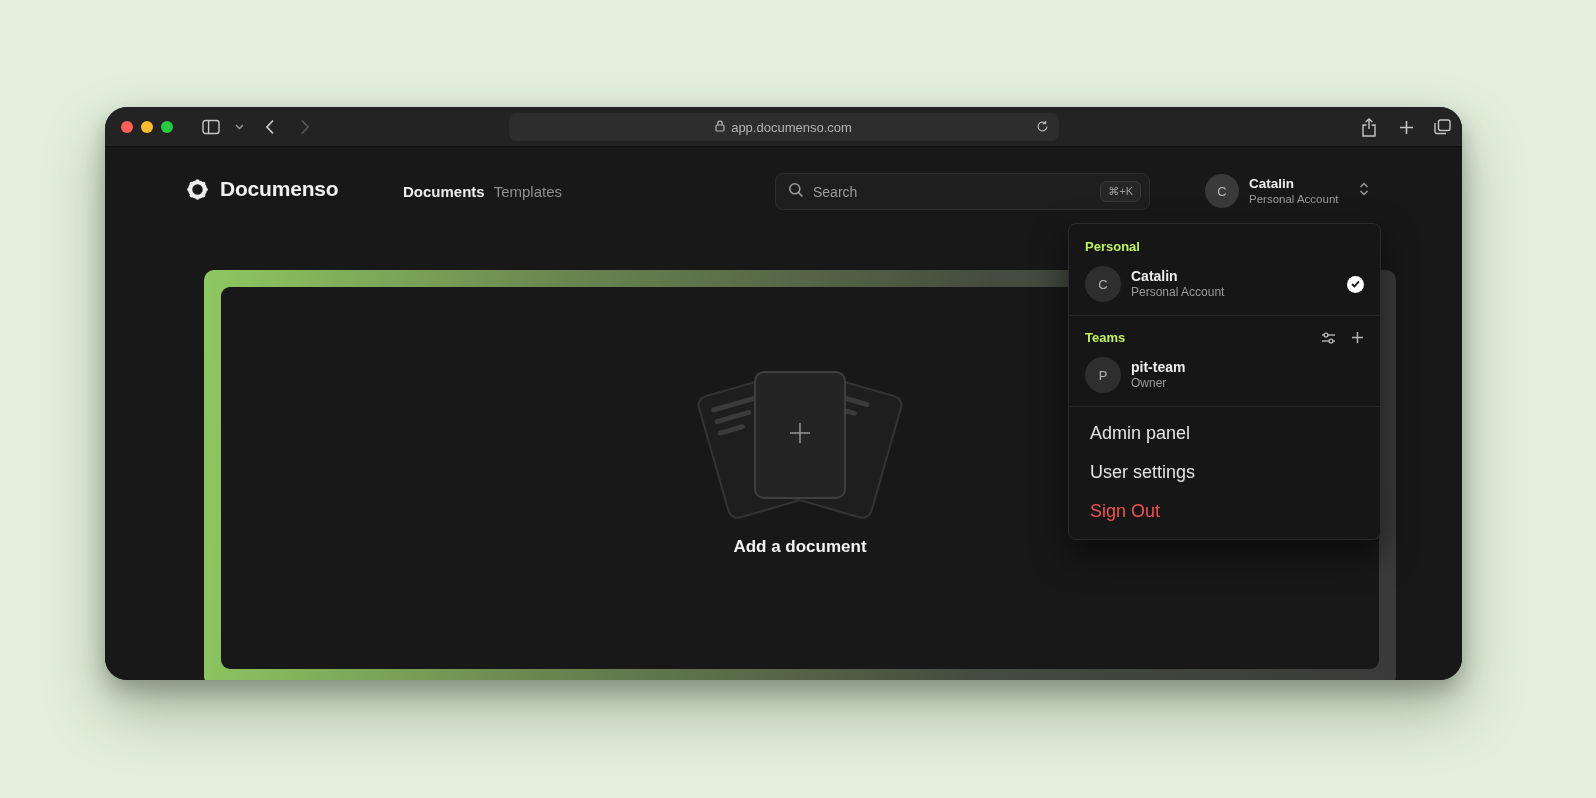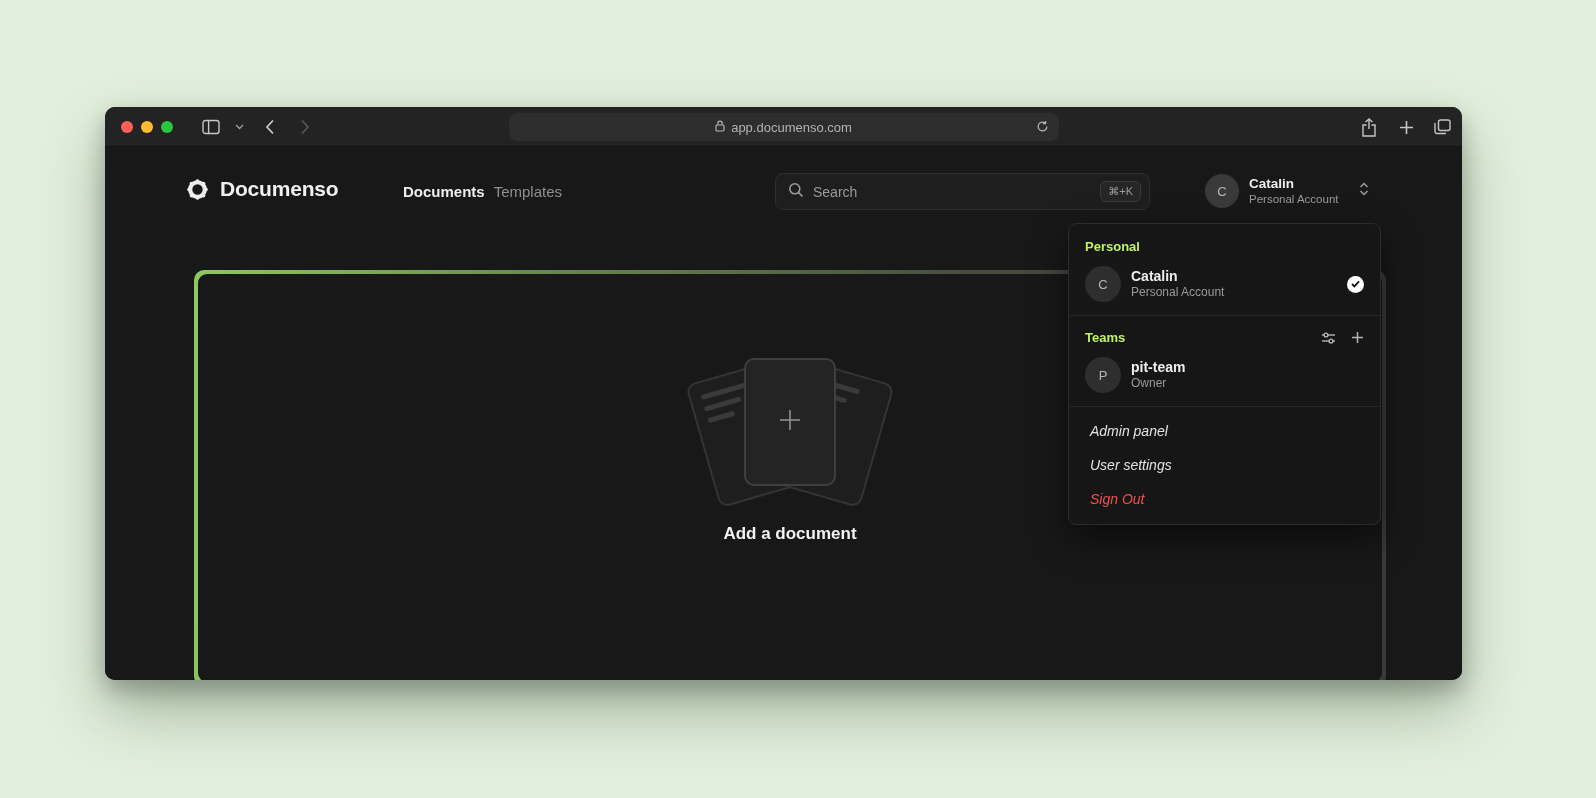--- a/index.html
+++ b/index.html
@@ -6,21 +6,21 @@
   html,body { width:1596px; height:798px; overflow:hidden; }
   body {
     font-family:"Liberation Sans", sans-serif;
     background:#e1efdc;
     position:relative;
   }
 
   
   .window {
     position:absolute; left:105px; top:107px; width:1357px; height:573px;
-    background:#181818; border-radius:10px; overflow:hidden;
+    background:#181818; border-radius:22px; overflow:hidden;
     box-shadow:0 30px 60px rgba(45,70,40,.35), 0 10px 22px rgba(0,0,0,.25);
   }
 
   
   .titlebar {
     position:relative; height:40px; background:#232323;
     border-bottom:1px solid #111;
   }
   .traffic { position:absolute; left:16px; top:14px; display:flex; gap:8px; }
   .light { width:12px; height:12px; border-radius:50%; display:inline-block; }
@@ -90,27 +90,27 @@
   .menu-row .avatar { width:36px; height:36px; background:#2e2e2e; }
   .mr-name { font-size:14px; font-weight:700; color:#ededed; line-height:17px; }
   .mr-sub  { font-size:12px; color:#9a9a9a; line-height:15px; }
   .check { margin-left:auto; width:17px; height:17px; border-radius:50%; background:#ffffff;
            display:flex; align-items:center; justify-content:center; }
   .menu-divider { height:1px; background:#272727; margin:7px 0; }
   .teams-head { display:flex; align-items:center; padding:7px 16px 6px; }
   .teams-head .menu-section-label { padding:0; }
   .teams-icons { margin-left:auto; display:flex; gap:15px; color:#b5b5b5; }
   .teams-icons span { cursor:pointer; display:flex; }
-  .menu-item { padding:9px 21px; font-size:14px; color:#e3e3e3; cursor:pointer;font-style:italic; }
+  .menu-item { padding:9px 21px; font-size:18px; color:#e3e3e3; cursor:pointer; }
   .menu-item.danger { color:#ef5350; }
 
   
   .dropzone-wrap {
-    position:absolute; left:89px; top:123px; width:1192px; height:416px;
-    border-radius:10px; padding:4px;
+    position:absolute; left:99px; top:123px; width:1192px; height:416px;
+    border-radius:10px; padding:17px;
     background:linear-gradient(93deg, #8ec861 0%, #69854f 30%, #454c3f 65%, #3a3a3a 100%);
   }
   .dropzone {
     position:relative; width:100%; height:100%;
     border-radius:9px; background:#181818; cursor:pointer;
   }
 
   .cards { position:absolute; left:50%; top:84px; transform:translateX(-50%); width:186px; height:152px; }
   .card {
     position:absolute; top:12px; width:92px; height:128px;

